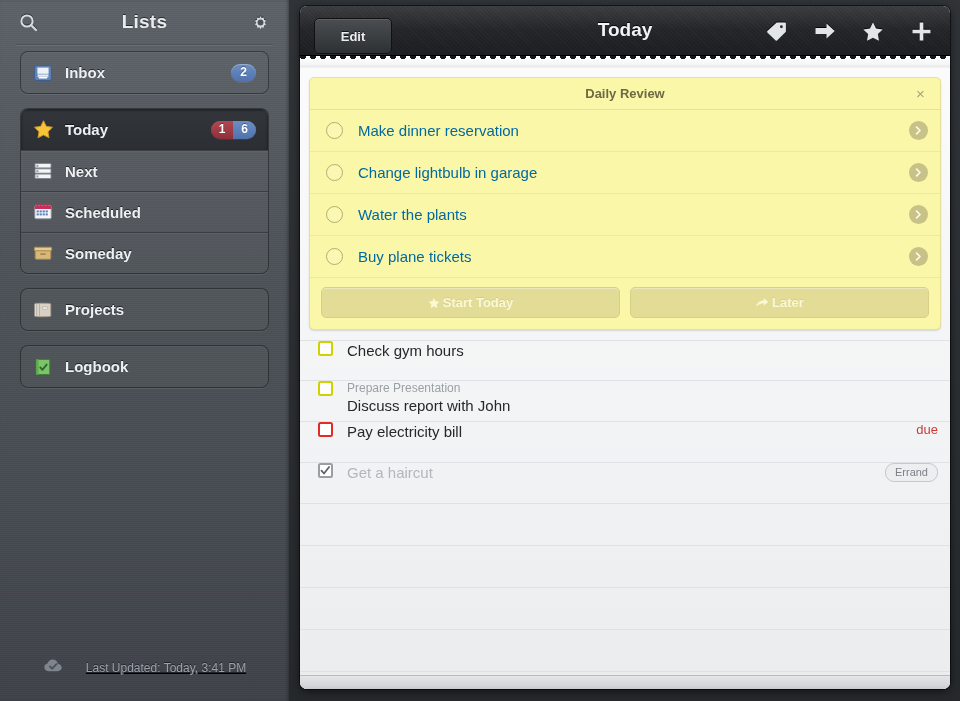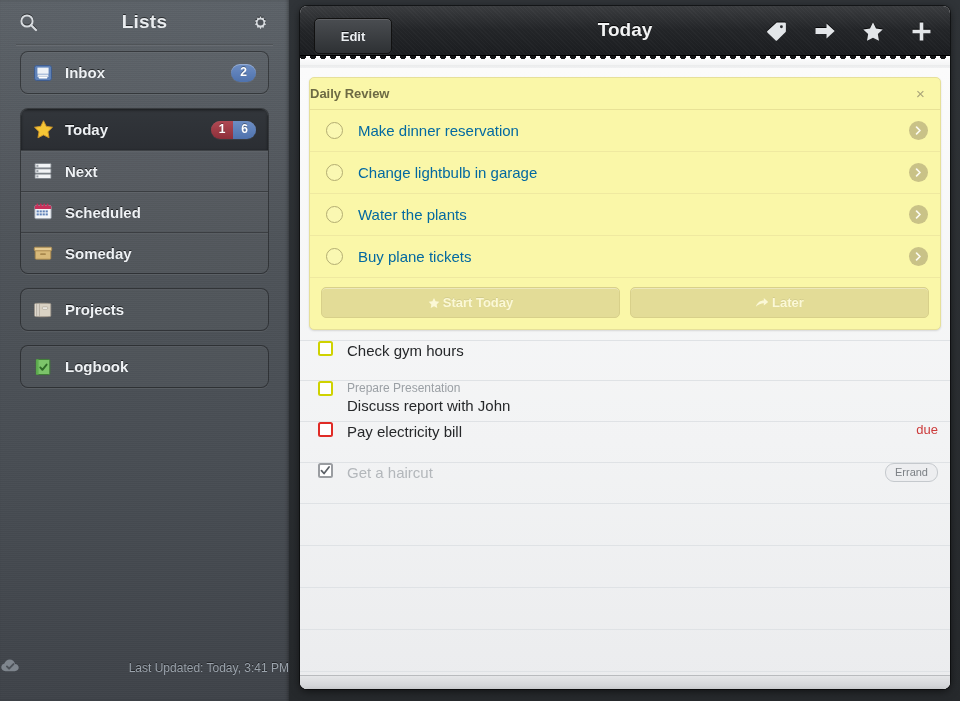--- a/index.html
+++ b/index.html
@@ -121,23 +121,24 @@
     font-size: 12px; font-weight: bold; color:#fff;
     padding: 2px 8px 3px 8px; line-height: 13px;
     text-shadow: 0 -1px 0 rgba(0,0,0,0.35);
   }
   .badge-split .b-red  { background: linear-gradient(180deg,#b04953 0%,#8d2f3a 100%); }
   .badge-split .b-blue { background: linear-gradient(180deg,#6d8ec4 0%,#4f72ad 100%); }
 
   .sb-footer {
     position: absolute;
     left: 0; right: 0; bottom: 24px;
-    display: flex; align-items: center; justify-content: space-between;
+    display: flex; align-items: center; justify-content: center;
     gap: 23px;
     z-index:2;
+    text-decoration:underline;
   }
   .sb-footer-text {
     font-size: 12px;
     color: #9aa2ab;
     text-shadow: 0 -1px 0 rgba(0,0,0,0.5);
   }
 
   
   #main {
     position: absolute;
@@ -234,21 +235,21 @@
     margin: 9px 9px 0 9px;
     border-radius: 5px;
     background: #faf7a8;
     border: 1px solid #e6e09a;
     box-shadow: 0 1px 2px rgba(0,0,0,0.13);
     overflow: hidden;
   }
   .review-head {
     position: relative;
     height: 31px;
-    display:flex; align-items:center; justify-content:flex-start;
+    display:flex; align-items:center; justify-content:center;
     border-bottom: 1px solid #e8e296;
   }
   .review-head-title {
     font-size: 13px; font-weight: bold;
     color: #6d6a44;
   }
   .review-close {
     position:absolute; right: 11px; top: 7px;
     width: 17px; height: 17px;
     display:flex;align-items:center;justify-content:center;

